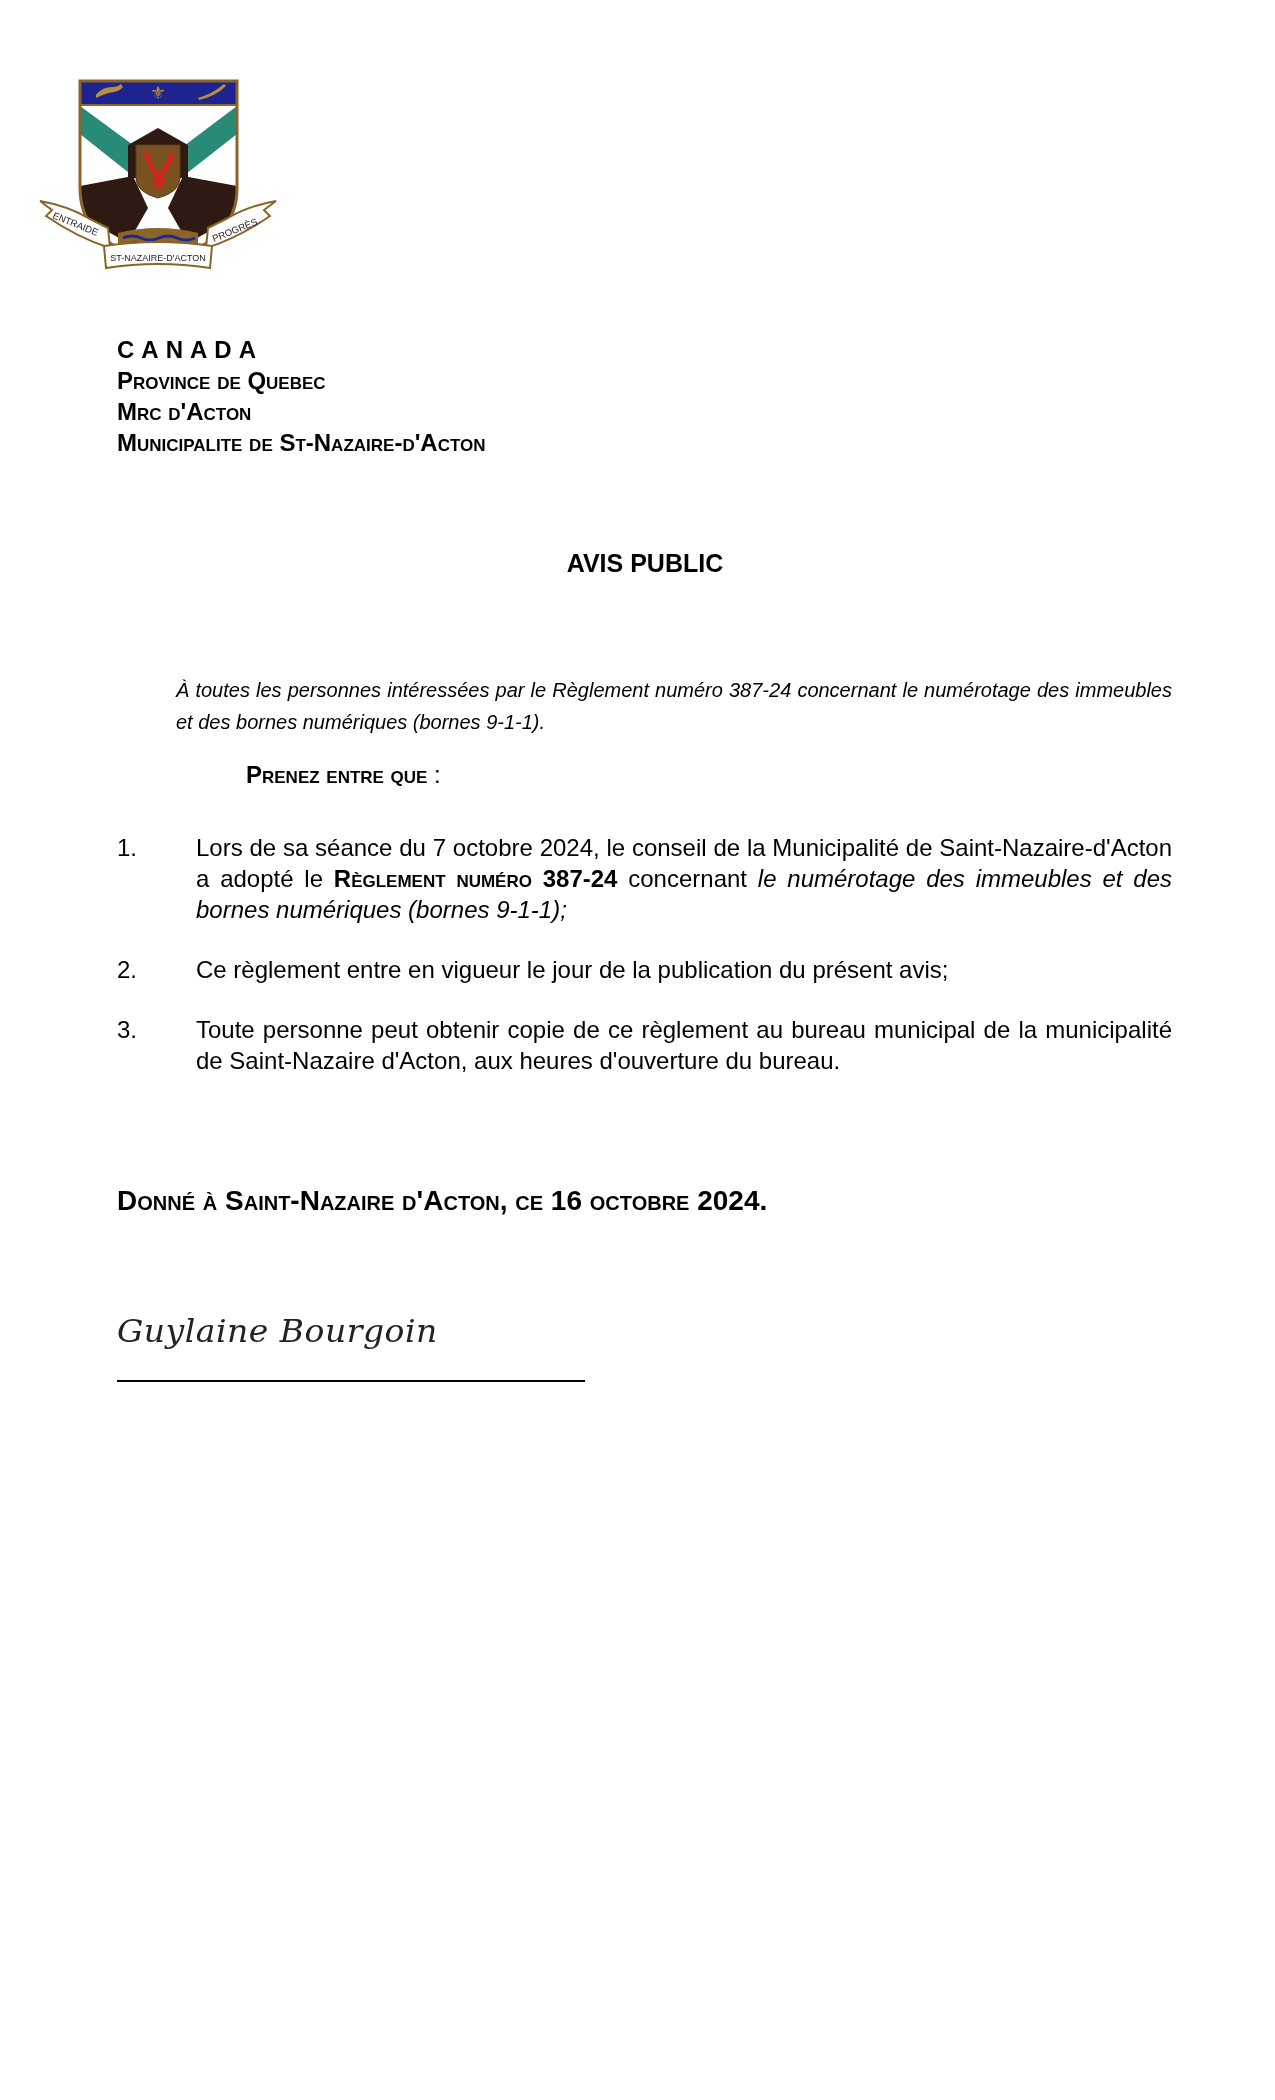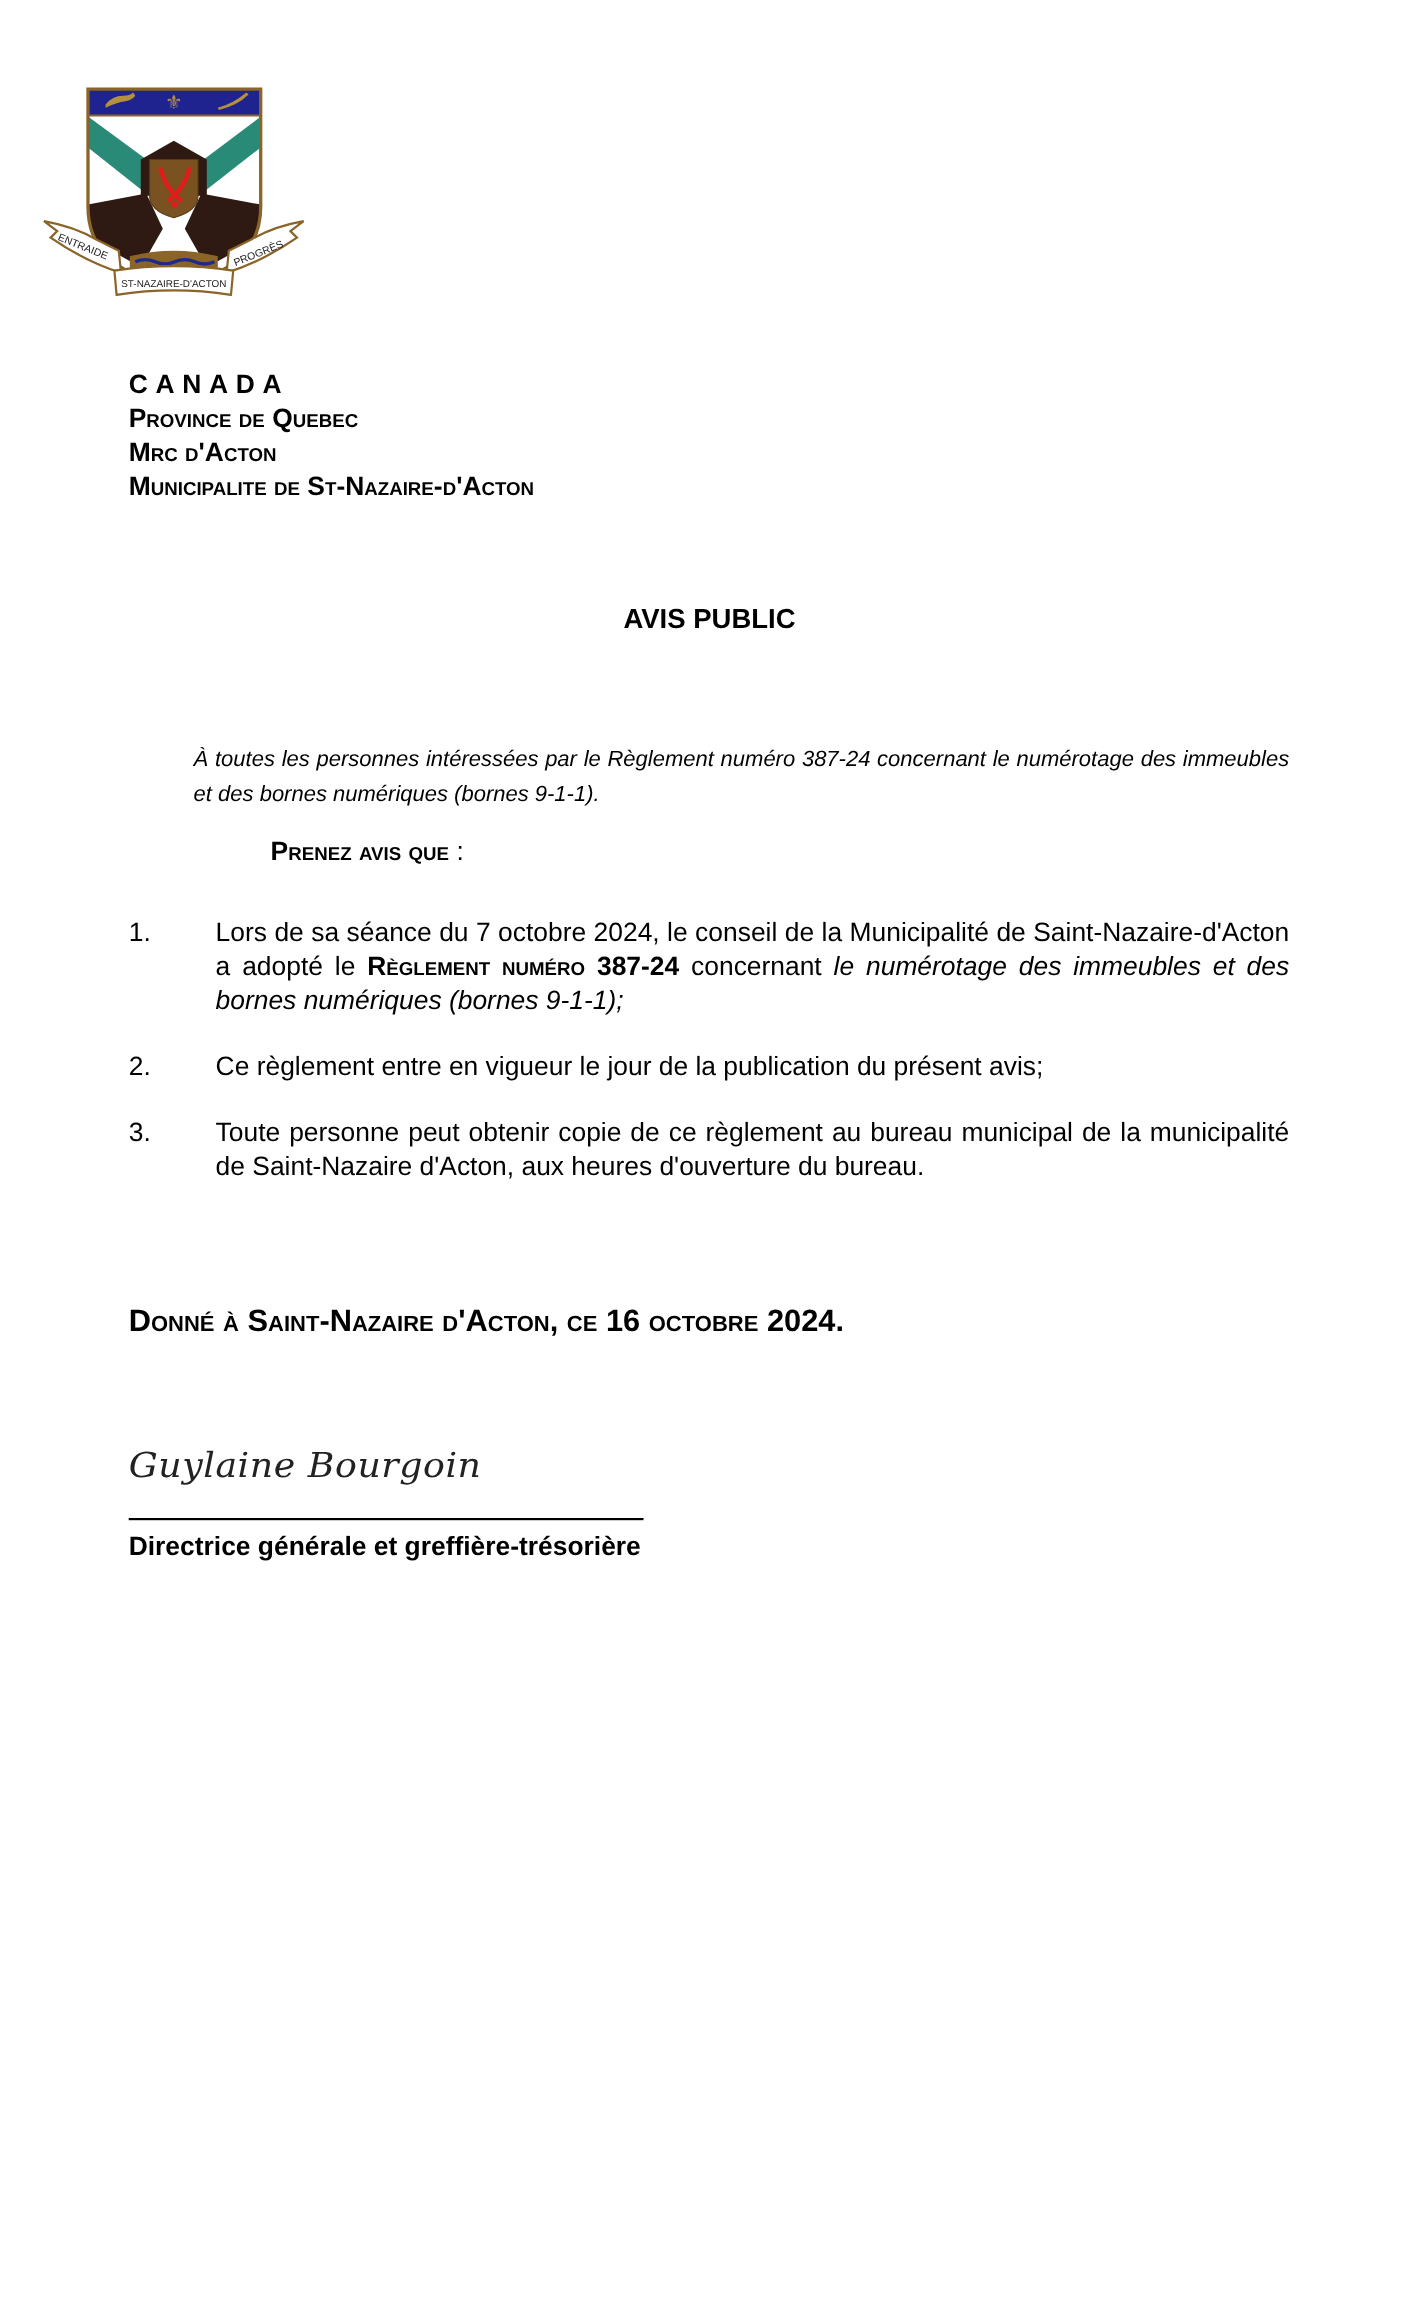--- a/index.html
+++ b/index.html
@@ -82,21 +82,21 @@
 
 <div class="abs hdr hdr-canada">CANADA</div>
 <div class="abs hdr sc" style="top:365px;text-align:center;">Province de Quebec</div>
 <div class="abs hdr sc" style="top:396px;">Mrc d'Acton</div>
 <div class="abs hdr sc" style="top:427px;">Municipalite de St-Nazaire-d'Acton</div>
 
 <div class="abs title">AVIS PUBLIC</div>
 
 <div class="abs intro">À toutes les personnes intéressées par le Règlement numéro 387-24 concernant le numérotage des immeubles et des bornes numériques (bornes 9-1-1).</div>
 
-<div class="abs prenez"><span class="sc">Prenez avis que</span><span> :</span></div>
+<div class="abs prenez"><span class="sc">Prenez entre que</span><span> :</span></div>
 
 <div class="abs list-item" style="top:832px;">
   <span class="num">1.</span>
   <div class="item-text"><span>Lors de sa séance du 7 octobre 2024, le conseil de la Municipalité de Saint-Nazaire-d'Acton a adopté le </span><span class="b">Règlement numéro 387-24</span><span> concernant </span><span class="it">le numérotage des immeubles et des bornes numériques (bornes 9-1-1);</span></div>
 </div>
 
 <div class="abs list-item" style="top:954px;">
   <span class="num">2.</span>
   <div class="item-text">Ce règlement entre en vigueur le jour de la publication du présent avis;</div>
 </div>
@@ -104,14 +104,13 @@
 <div class="abs list-item" style="top:1014px;">
   <span class="num">3.</span>
   <div class="item-text">Toute personne peut obtenir copie de ce règlement au bureau municipal de la municipalité de Saint-Nazaire d'Acton, aux heures d'ouverture du bureau.</div>
 </div>
 
 <div class="abs donne">Donné à Saint-Nazaire d'Acton, ce 16 octobre 2024.</div>
 
 <div class="abs signature">Guylaine Bourgoin</div>
 <div class="abs sigline"></div>
 <div class="abs signer">
-  <div>Directrice générale et greffière-trésorière</div>
 </div>
 
 </body></html>

